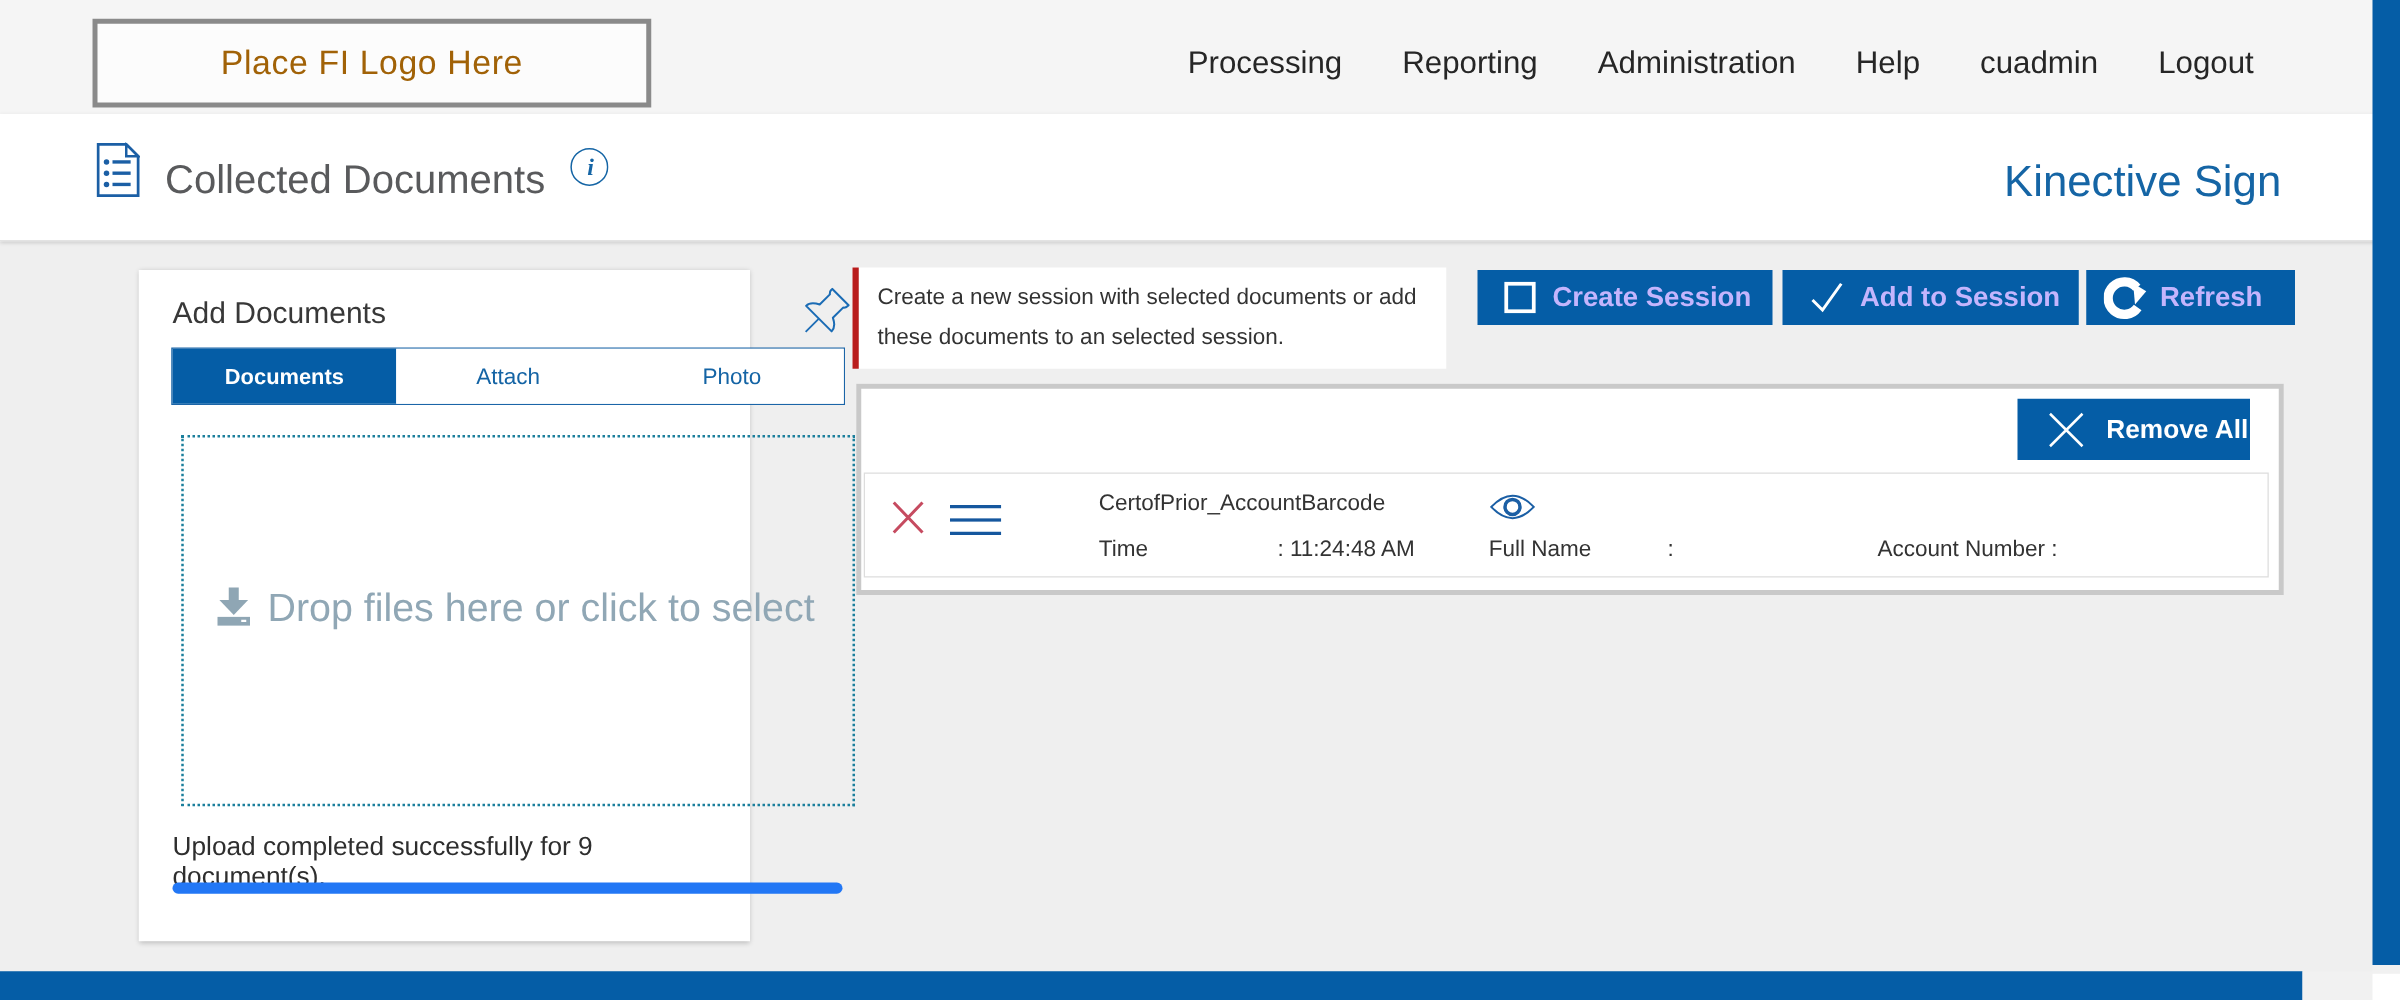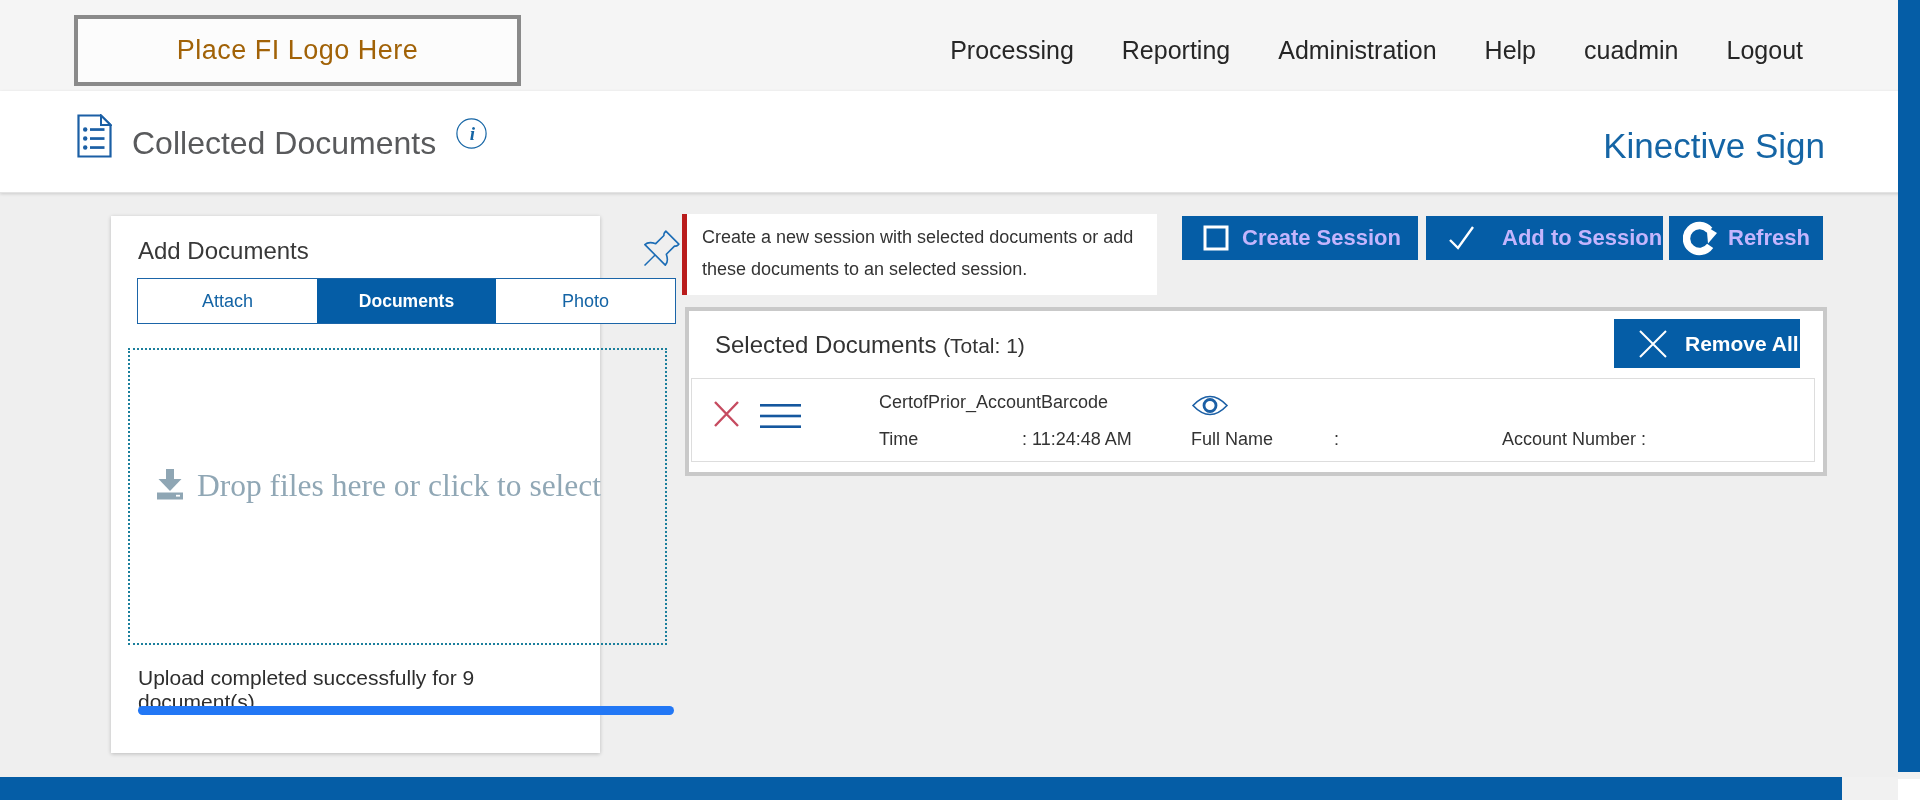--- a/index.html
+++ b/index.html
@@ -18,34 +18,34 @@
 #pagetitle { left:132px; top:125px; font-size:32px; color:#595a5c; }
 #ksign { right:95px; top:126px; font-size:35px; color:#1565a5; }
 
 
 #card { left:70px; top:216px; width:489px; height:537px; background:#fff; box-shadow:0 1px 4px rgba(0,0,0,0.22);margin-left:41px; }
 #cardtitle { left:27px; top:21px; font-size:24px; color:#383838; }
 #tabs { left:26px; top:62px; width:539px; height:46px; display:flex; border:1px solid #1b65a8; }
 #tabs .tab { flex:1; display:flex; align-items:center; justify-content:center; font-size:18px; color:#1464a5; background:#fff; }
 #tabs .tab.active { background:#055da6; color:#fff; font-weight:bold; font-size:17.5px; }
 
-#dropzone { left:17px; top:132px; width:539px; height:297px; border:2px dotted #1b7f9c;font-family:Liberation Serif, serif; }
+#dropzone { left:34px; top:132px; width:539px; height:297px; border:2px dotted #1b7f9c; }
 #dropline { left:25px; top:118px; display:flex; align-items:center; gap:12px; }
 #droptext { font-size:31.5px; color:#90a7b5; }
 #uploadmsg { left:27px; top:450px; font-size:21px; color:#2e2e2e; }
 #progress { left:27px; top:490px; width:536px; height:9px; border-radius:5px; background:#2277f5; }
 
 
 #infobox { left:682px; top:214px; width:475px; height:81px; background:#fff; border-left:5px solid #b91c1c; padding:7px 0 0 15px; font-size:18px; line-height:32px; color:#333; white-space:nowrap; }
 
 
 .bluebtn { top:216px; height:44px; background:#055da6; color:#c4b5fd; font-weight:bold; font-size:22px; display:flex; align-items:center; }
 #btn-create { left:1182px; width:236px; }
 #btn-add { left:1426px; width:237px; }
-#btn-refresh { left:1669px; width:154px; }
+#btn-refresh { left:1669px; width:167px; }
 
 
 #panel { left:685px; top:307px; width:1142px; height:169px; border:4px solid #c9c9c9; background:#fff; }
 #paneltitle { left:26px; top:20px; font-size:24px; color:#333; }
 #paneltitle small { font-size:21px; }
 #removeall { left:925px; top:8px; width:186px; height:49px; background:#055da6; color:#fff; font-weight:bold; font-size:21px; display:flex; align-items:center; white-space:nowrap; }
 #row { left:2px; top:67px; width:1124px; height:84px; border:1px solid #ddd; }
 .rowtext { font-size:18px; color:#333; }
 
 
@@ -94,22 +94,22 @@
 <div class="abs" id="card">
   <div class="abs" id="cardtitle">Add Documents</div>
 
   <svg class="abs" style="left:527px; top:14px;" width="42" height="42" viewBox="0 0 16 16">
     <g transform="rotate(45 8 8)" fill="none" stroke="#1b6cb5" stroke-width="0.62" stroke-linejoin="round">
       <path d="M4.5,0.8 H11.5 V1.3 Q11.5,2 10.85,2.5 V6.9 Q13.5,8.2 13.5,10.1 H2.5 Q2.5,8.2 5.15,6.9 V2.5 Q4.5,2 4.5,1.3 Z"></path>
       <path d="M8,10.1 L8,15.8" stroke-width="0.55"></path>
     </g>
   </svg>
   <div class="abs" id="tabs">
+    <div class="tab active">Documents</div>
     <div class="tab">Attach</div>
-    <div class="tab active">Documents</div>
     <div class="tab">Photo</div>
   </div>
   <div class="abs" id="dropzone">
     <div class="abs" id="dropline">
       <svg width="30" height="32" viewBox="0 0 30 32" style="margin-bottom:4px;">
         <rect x="11" y="1" width="8" height="11" fill="#8fa6b4"></rect>
         <path d="M3.5 11 H26.5 L15 23 Z" fill="#8fa6b4"></path>
         <rect x="2" y="24.5" width="26" height="7" fill="#8fa6b4"></rect>
         <rect x="21" y="26.8" width="4" height="1.8" fill="#fff"></rect>
       </svg>
@@ -128,32 +128,31 @@
 <div class="abs bluebtn" id="btn-create">
   <svg style="margin-left:21px;" width="26" height="26" viewBox="0 0 26 26">
     <rect x="2" y="2" width="22" height="22" fill="none" stroke="#fff" stroke-width="3"></rect>
   </svg>
   <span style="margin-left:13px;">Create Session</span>
 </div>
 <div class="abs bluebtn" id="btn-add">
   <svg style="margin-left:18px;" width="34" height="34" viewBox="0 0 34 34">
     <path d="M6 19 L14 27 L29 6" fill="none" stroke="#fff" stroke-width="2.4"></path>
   </svg>
-  <span style="margin-left:24px;">Add to Session</span>
+  <span style="margin-left:10px;">Add to Session</span>
 </div>
 <div class="abs bluebtn" id="btn-refresh">
   <svg style="margin-left:14px;" width="35" height="35" viewBox="0 0 35 35">
     <path d="M26.46 9.14 A13 13 0 1 0 27.15 24.96" fill="none" stroke="#fff" stroke-width="7.5"></path>
     <path d="M23.5 5.5 L34 12 L25 22.5 Z" fill="#fff"></path>
   </svg>
   <span style="margin-left:10px;">Refresh</span>
 </div>
 
 <div class="abs" id="panel">
-  <div class="abs" id="paneltitle">Selected Documents <small>(Total: 1)</small></div>
   <div class="abs" id="removeall">
     <svg style="margin-left:21px;" width="36" height="36" viewBox="0 0 36 36">
       <path d="M5 5 L31 31 M31 5 L5 31" stroke="#fff" stroke-width="2"></path>
     </svg>
     <span style="margin-left:14px;">Remove All</span>
   </div>
   <div class="abs" id="row">
     <svg class="abs" style="left:21px; top:21px;" width="27" height="28" viewBox="0 0 27 28">
       <path d="M2 2 L25 26 M25 2 L2 26" stroke="#c64b60" stroke-width="2.4"></path>
     </svg>

